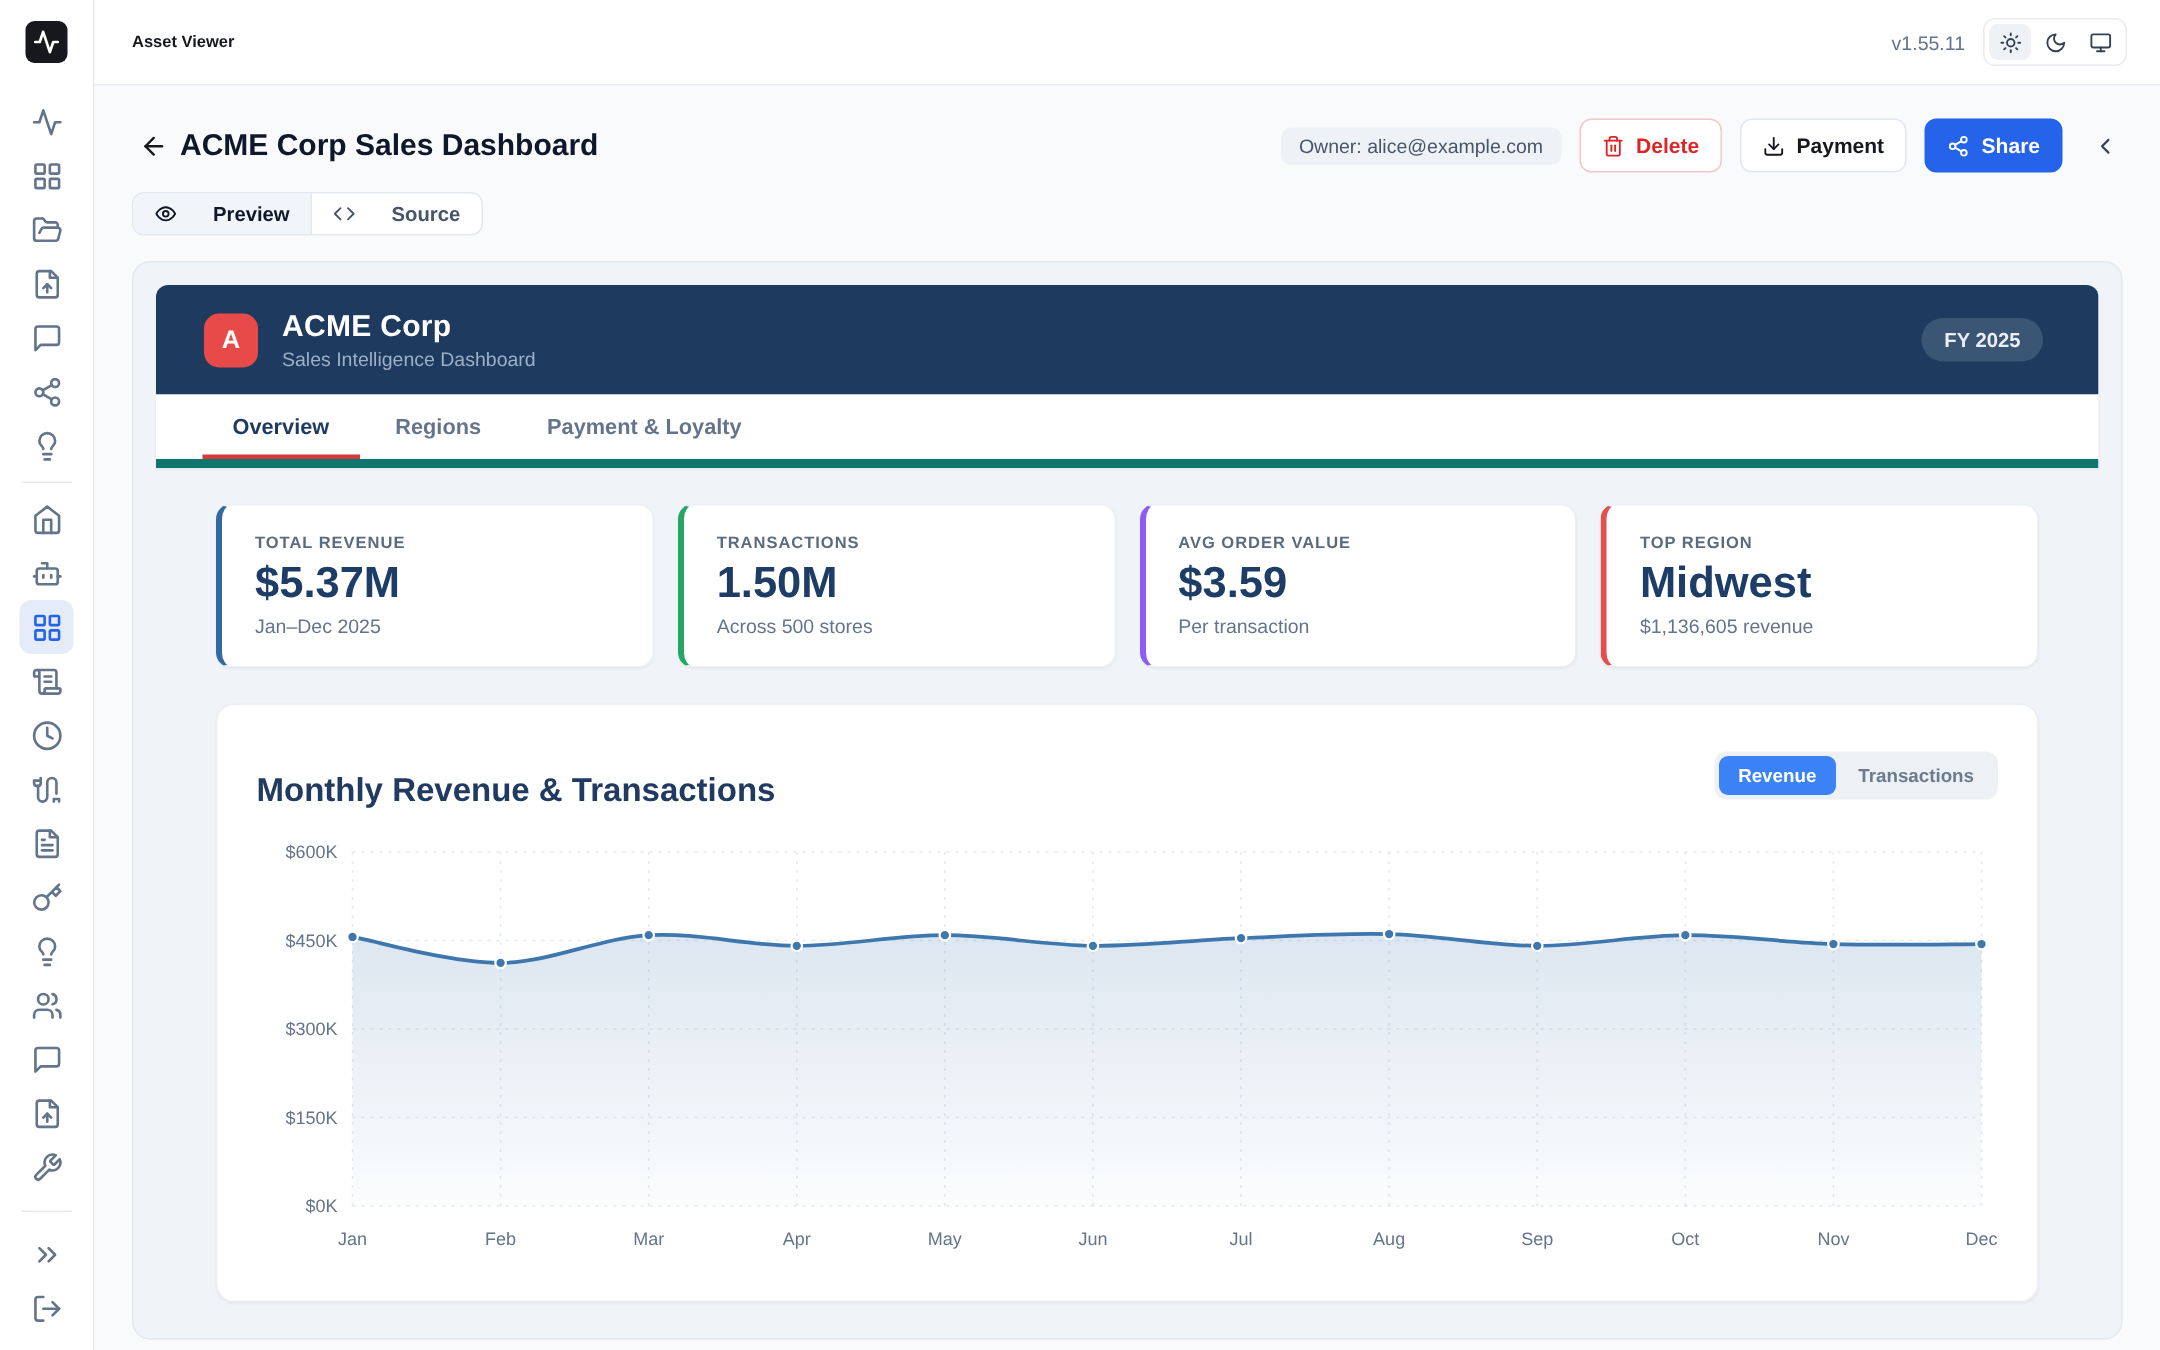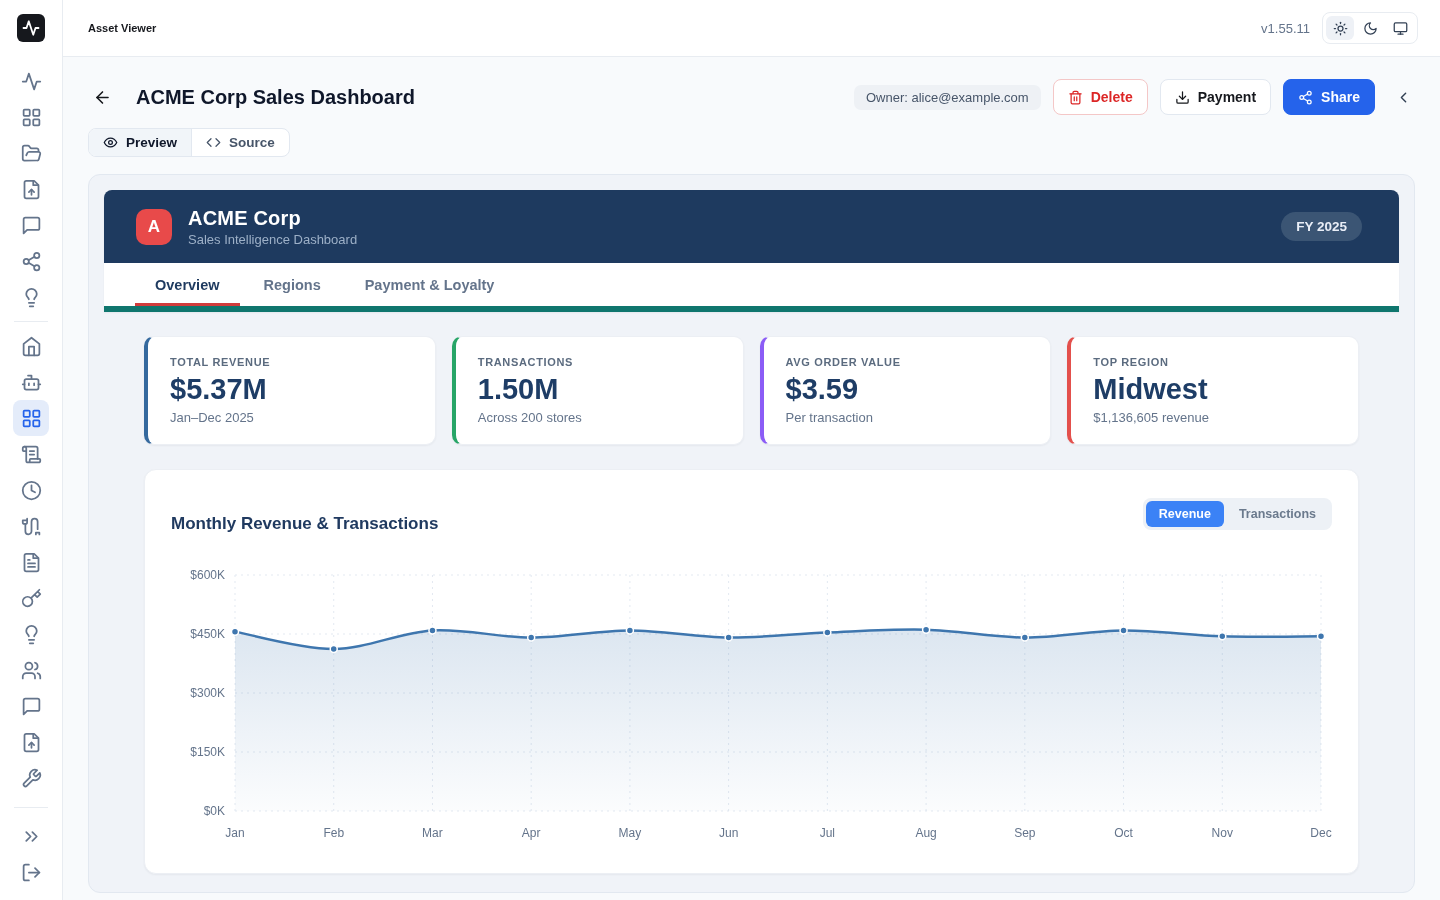--- a/index.html
+++ b/index.html
@@ -22,31 +22,31 @@
   .version { font-size:13px; color:#64748b; }
   .theme-group { display:flex; align-items:center; gap:2px; border:1px solid #e8ecf1; border-radius:8px; padding:3px; background:#fff; }
   .theme-btn { width:28px; height:24px; display:flex; align-items:center; justify-content:center; color:#334155; border-radius:6px; cursor:pointer; }
   .theme-btn.active { background:#eef1f6; }
 
   
   .main { position:absolute; top:57px; left:63px; right:0; bottom:0; display:flex; flex-direction:column; padding:0 25px; }
 
   .page-header { margin-top:22px; height:36px; display:flex; align-items:center; }
   .back-btn { width:28px; height:28px; display:flex; align-items:center; justify-content:center; color:#16181d; cursor:pointer; border-radius:6px; }
-  .page-title { font-size:20px; font-weight:700; color:#0f172a; margin-left:20px; }
+  .page-title { font-size:20px; font-weight:700; color:#0f172a; margin-left:4px; }
   .header-actions { margin-left:auto; display:flex; align-items:center; gap:12px; }
   .owner-badge { background:#eef1f5; color:#475569; font-size:13px; padding:5px 12px; border-radius:7px; }
   .btn { display:flex; align-items:center; gap:8px; height:36px; padding:0 14px; border-radius:8px; font-size:14px; font-weight:600; cursor:pointer; border:1px solid transparent; background:#fff; }
   .btn-delete { color:#dc2626; border-color:#f4c7c7; }
   .btn-download { color:#16181d; border-color:#e2e8f0; }
   .btn-share { color:#fff; background:#2563eb; border-color:#2563eb; }
   .collapse-btn { width:24px; height:24px; display:flex; align-items:center; justify-content:center; color:#334155; cursor:pointer; margin-left:4px; }
 
   .view-tabs { margin-top:13px; display:flex; width:fit-content; border:1px solid #e2e8f0; border-radius:8px; overflow:hidden; background:#fff; }
-  .view-tab { display:flex; align-items:center; gap:8px; padding:6px 14px; font-size:13.5px; font-weight:600; color:#475569; cursor:pointer; }
+  .view-tab { display:flex; align-items:center; gap:24px; padding:6px 14px; font-size:13.5px; font-weight:600; color:#475569; cursor:pointer; }
   .view-tab.active { background:#f1f5f9; color:#0f172a; border-right:1px solid #e2e8f0; }
 
   
   .panel { margin-top:17px; margin-bottom:7px; flex:1; background:#f0f3f8; border:1px solid #e2e8f0; border-radius:12px; overflow:hidden; padding:15px; }
 
   .dash-top { border-radius:8px 8px 0 0; overflow:hidden; box-shadow:0 1px 2px rgba(16,24,40,.05); }
   .dash-header { background:#1e3a5f; height:73px; display:flex; align-items:center; padding:0 37px 0 32px; }
   .dash-logo { width:36px; height:36px; border-radius:10px; background:#e84a4a; color:#fff; font-size:17px; font-weight:800; display:flex; align-items:center; justify-content:center; }
   .dash-names { margin-left:16px; }
   .dash-company { color:#fff; font-size:20px; font-weight:700; letter-spacing:.2px; }
@@ -60,25 +60,25 @@
 
   .dash-body { padding:24px 40px 0; }
   .stats-row { display:flex; gap:16px; }
   .stat-card { flex:1; background:#fff; border:1px solid #eceff4; border-left-width:4px; border-left-style:solid; border-radius:10px; padding:19px 22px; box-shadow:0 1px 2px rgba(16,24,40,.05); }
   .stat-label { font-size:11px; font-weight:700; letter-spacing:.06em; color:#5b6b7f; text-transform:uppercase; }
   .stat-value { font-size:29px; font-weight:800; color:#1e3d66; margin:5px 0 4px; }
   .stat-sub { font-size:13px; color:#64748b; }
 
   .chart-card { margin-top:24px; background:#fff; border:1px solid #eceff4; border-radius:12px; padding:24px 26px 16px; box-shadow:0 1px 2px rgba(16,24,40,.05); }
   .chart-head { display:flex; align-items:center; }
-  .chart-title { font-size:17px; font-weight:700; color:#203a60;margin-top:20px; }
+  .chart-title { font-size:22px; font-weight:700; color:#203a60;margin-top:20px; }
   .chart-toggle { margin-left:auto; display:flex; background:#edf1f6; border-radius:8px; padding:3px; gap:2px; }
   .toggle-btn { font-size:12.5px; font-weight:700; color:#6b7a8d; padding:6px 13px; border-radius:6px; cursor:pointer; }
   .toggle-btn.active { background:#3b82f6; color:#fff; }
-  .chart-wrap { margin-top:27px; }
+  .chart-wrap { margin-top:14px; }
   .grid { stroke:#e3e9f1; stroke-width:1; stroke-dasharray:2 4; fill:none; }
   .tick { fill:#64748b; font-size:12px; font-family:"Liberation Sans", sans-serif; }
 
   .bottom-row { display:flex; gap:23px; margin-top:30px; }
   .partial-card { flex:1; height:80px; background:#fff; border:1px solid #eceff4; border-radius:10px 10px 0 0; box-shadow:0 1px 2px rgba(16,24,40,.05); }
 </style>
 </head>
 <body>
 
 <div class="screen">
@@ -371,21 +371,21 @@
       <div class="dash-body">
         <div class="stats-row">
             <div class="stat-card" style="border-left-color: rgb(53, 105, 158);">
               <div class="stat-label">TOTAL REVENUE</div>
               <div class="stat-value">$5.37M</div>
               <div class="stat-sub">Jan–Dec 2025</div>
             </div>
             <div class="stat-card" style="border-left-color: rgb(39, 165, 103);">
               <div class="stat-label">TRANSACTIONS</div>
               <div class="stat-value">1.50M</div>
-              <div class="stat-sub">Across 200 stores</div>
+              <div class="stat-sub">Across 500 stores</div>
             </div>
             <div class="stat-card" style="border-left-color: rgb(139, 92, 246);">
               <div class="stat-label">AVG ORDER VALUE</div>
               <div class="stat-value">$3.59</div>
               <div class="stat-sub">Per transaction</div>
             </div>
             <div class="stat-card" style="border-left-color: rgb(227, 80, 76);">
               <div class="stat-label">TOP REGION</div>
               <div class="stat-value">Midwest</div>
               <div class="stat-sub">$1,136,605 revenue</div>

